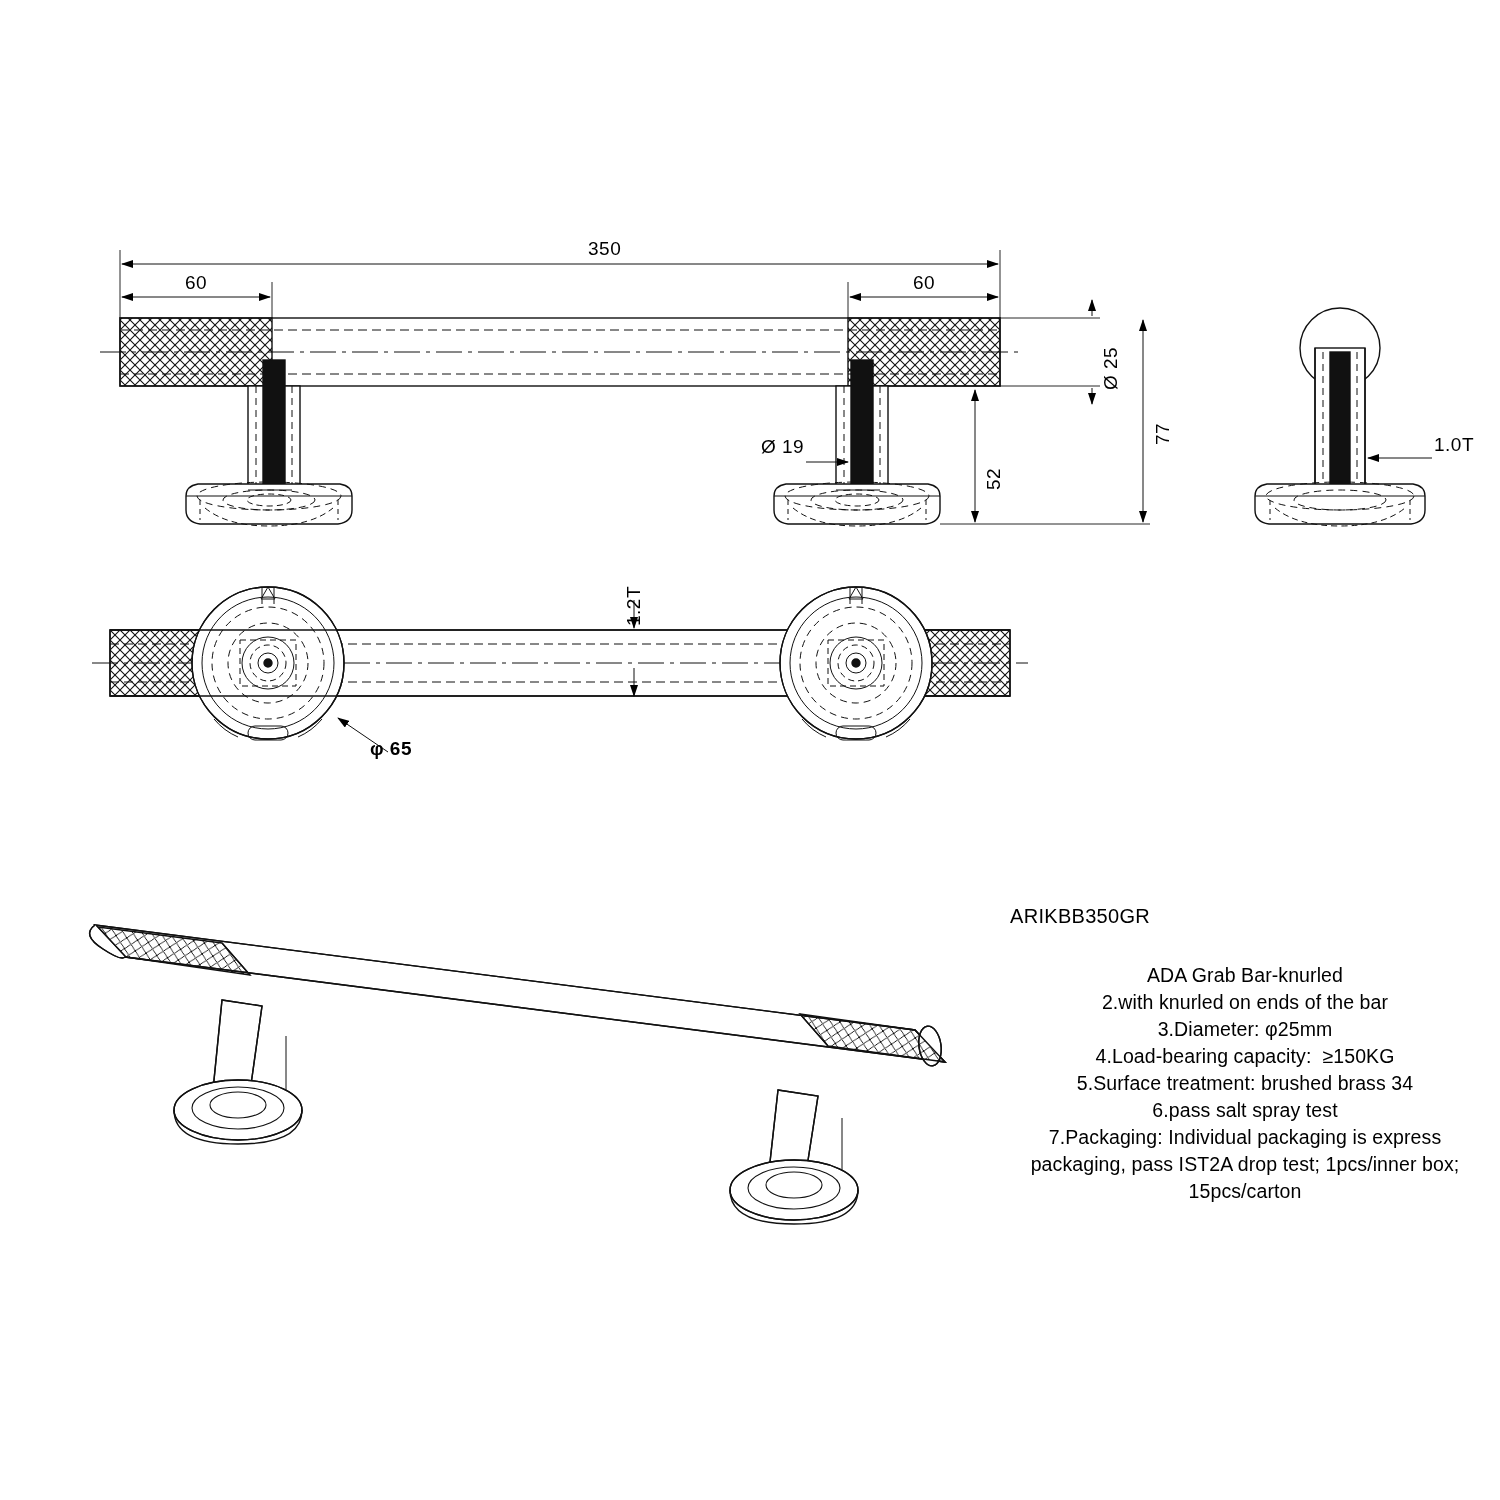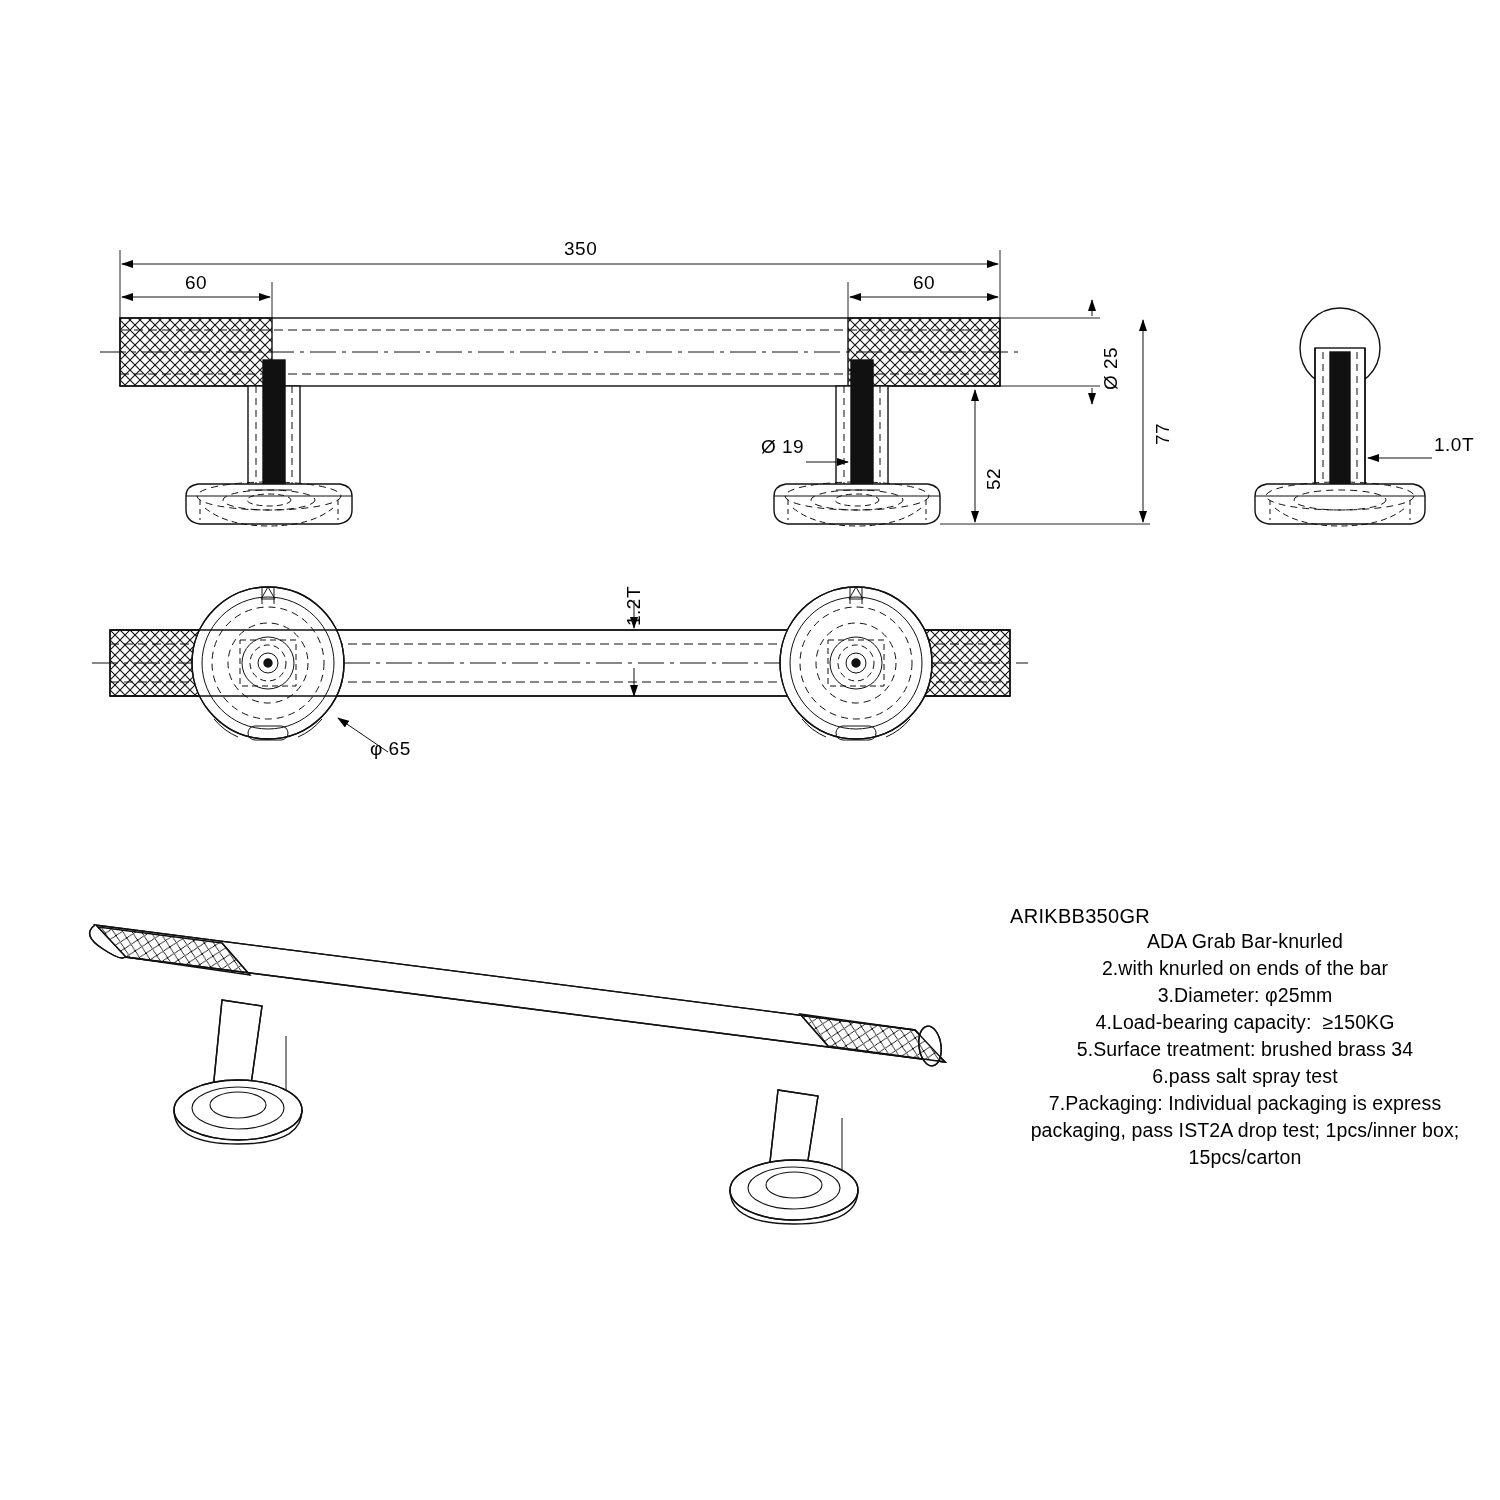--- a/index.html
+++ b/index.html
@@ -23,20 +23,21 @@
   }
   .spec-block {
     position: absolute;
     left: 1010px;
     top: 905px;
     width: 470px;
   }
   .spec-code {
     font-size: 20px;
     letter-spacing: 0.3px;
+    margin-bottom: 34px;
   }
   .spec-line {
     font-size: 19.5px;
     line-height: 27px;
     letter-spacing: 0.1px;
     white-space: pre-wrap;
     text-align: center;
   }
   .dim-label {
     position: absolute;
@@ -245,30 +246,30 @@
       <ellipse cx="794" cy="1190" rx="64" ry="30"></ellipse>
       <path d="M730,1190 q0,34 64,34 q64,0 64,-34"></path>
       <ellipse cx="794" cy="1188" rx="46" ry="21" stroke-width="1.1"></ellipse>
       <ellipse cx="794" cy="1185" rx="28" ry="13" stroke-width="1.1"></ellipse>
       <line x1="842" y1="1118" x2="842" y2="1170" stroke-width="1"></line>
     </g>
 
   </g>
 </svg>
 
-<div class="dim-label" style="left:564px; top:238px;">350</div>
+<div class="dim-label" style="left:588px; top:238px;">350</div>
 <div class="dim-label" style="left:185px; top:272px;">60</div>
 <div class="dim-label" style="left:913px; top:272px;">60</div>
 <div class="dim-label vert" style="left:1100px; top:390px;">Ø 25</div>
 <div class="dim-label vert" style="left:1152px; top:445px;">77</div>
 <div class="dim-label vert" style="left:983px; top:490px;">52</div>
 <div class="dim-label" style="left:761px; top:436px;">Ø 19</div>
 <div class="dim-label" style="left:1400px; top:434px;margin-left:34px;">1.0T</div>
 <div class="dim-label vert" style="left:623px; top:626px;">1.2T</div>
-<div class="dim-label" style="left:370px; top:738px;">φ 65</div>
+<div class="dim-label" style="left:370px; top:738px;font-weight:bold;">φ 65</div>
 
 <div class="spec-block">
   <div class="spec-code">ARIKBB350GR</div>
   <div class="spec-line">ADA Grab Bar-knurled</div>
   <div class="spec-line">2.with knurled on ends of the bar</div>
   <div class="spec-line">3.Diameter: φ25mm</div>
   <div class="spec-line">4.Load-bearing capacity:  ≥150KG</div>
   <div class="spec-line">5.Surface treatment: brushed brass 34</div>
   <div class="spec-line">6.pass salt spray test</div>
   <div class="spec-line">7.Packaging: Individual packaging is express packaging, pass IST2A drop test; 1pcs/inner box; 15pcs/carton</div>

